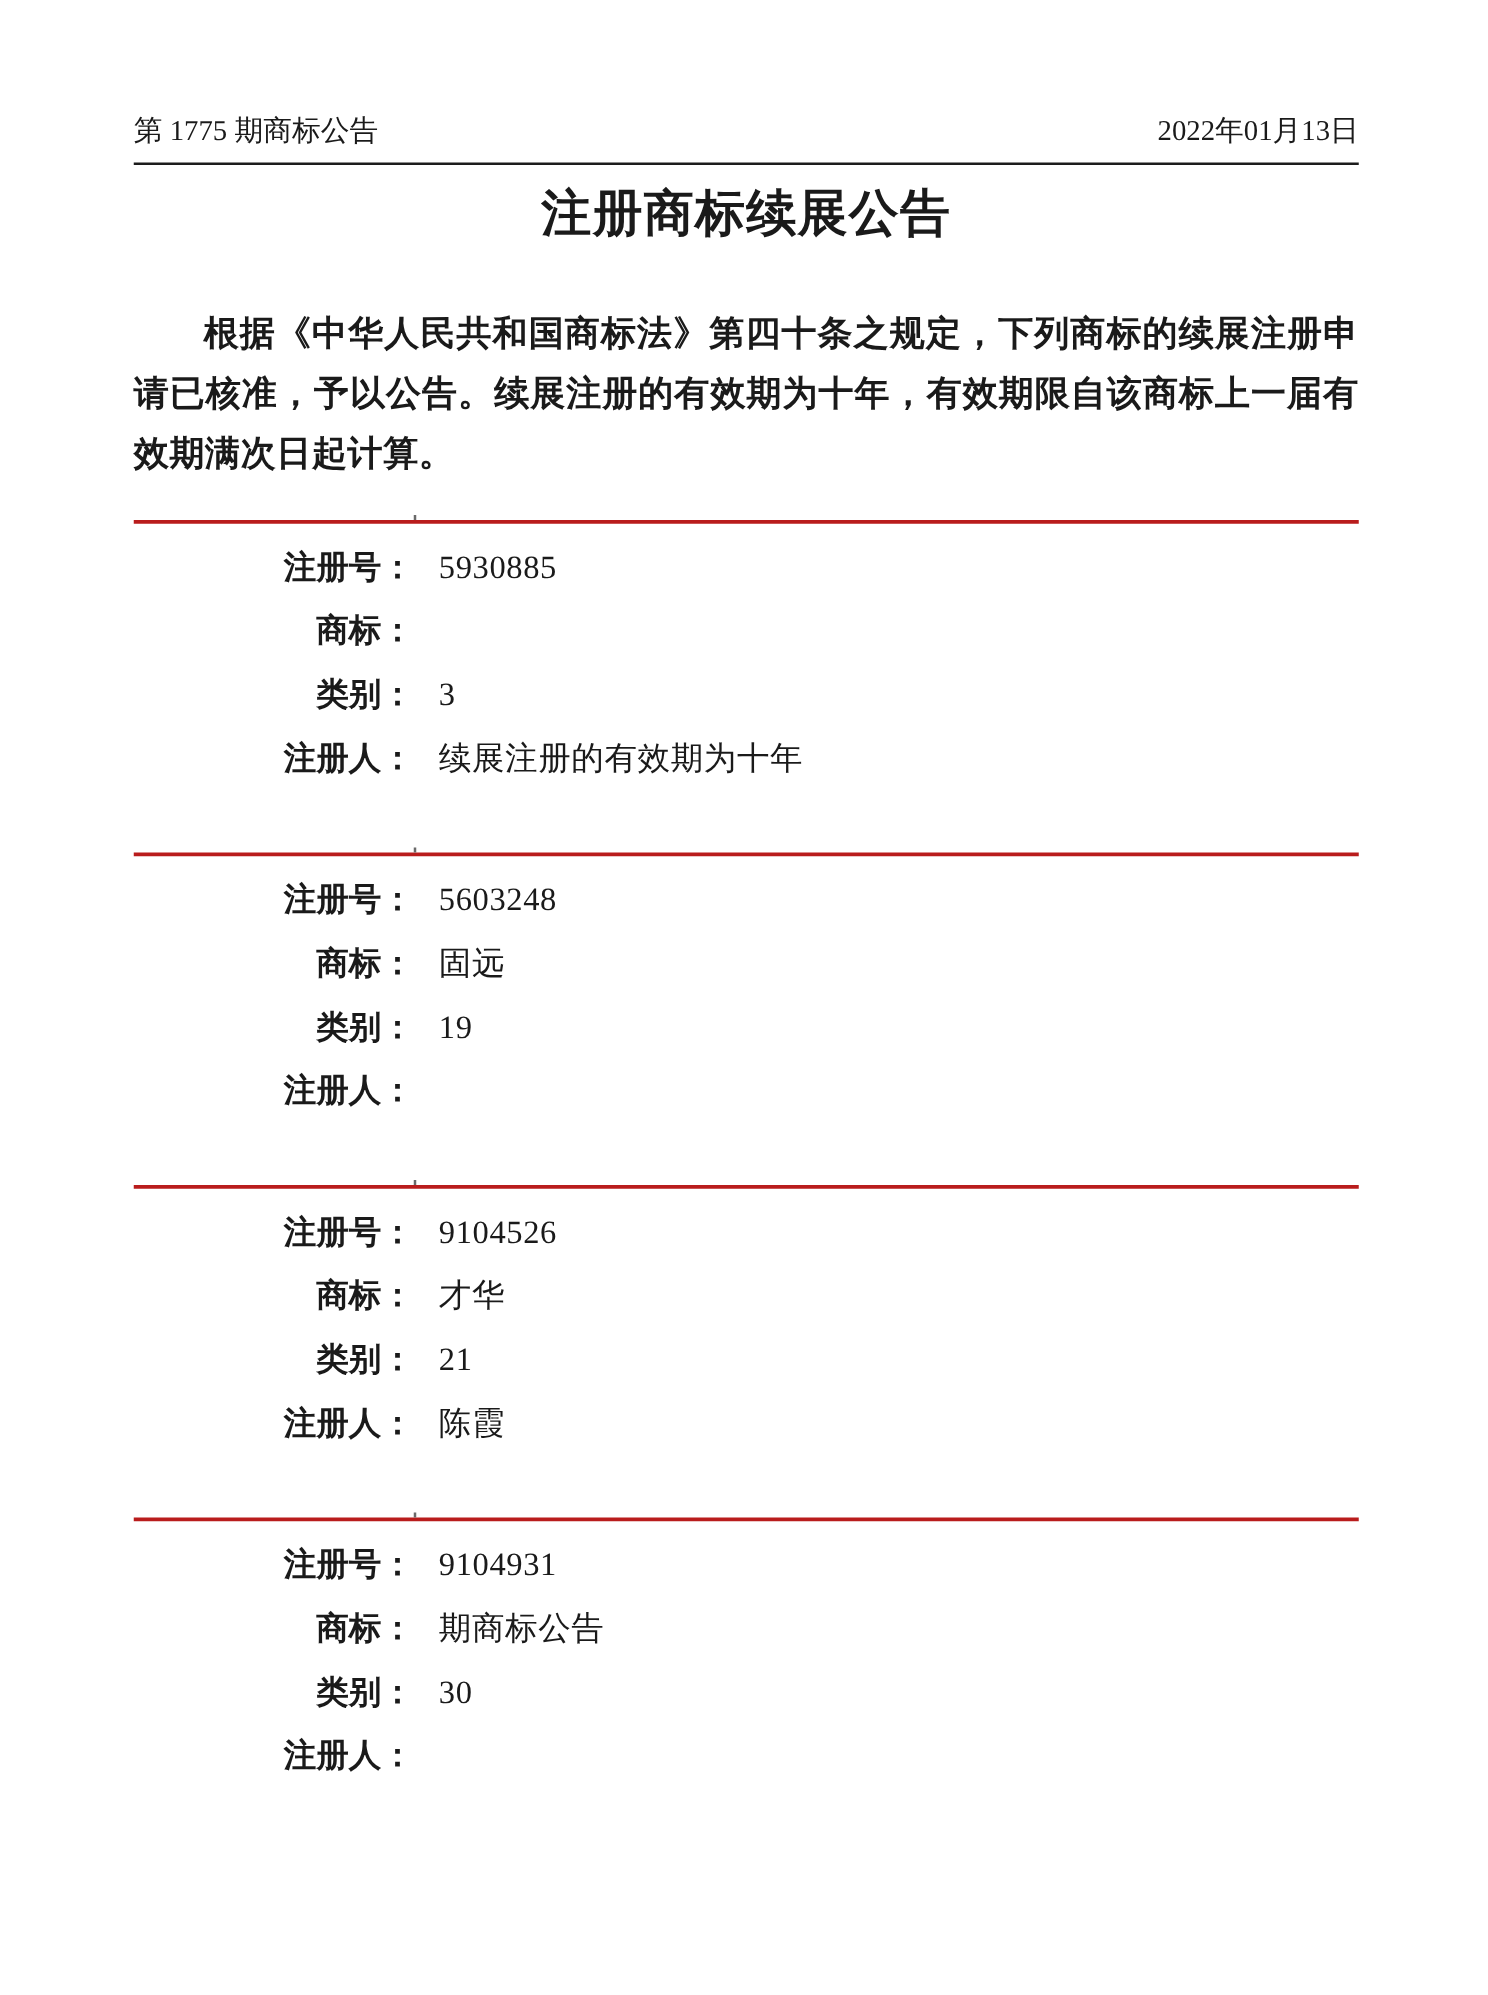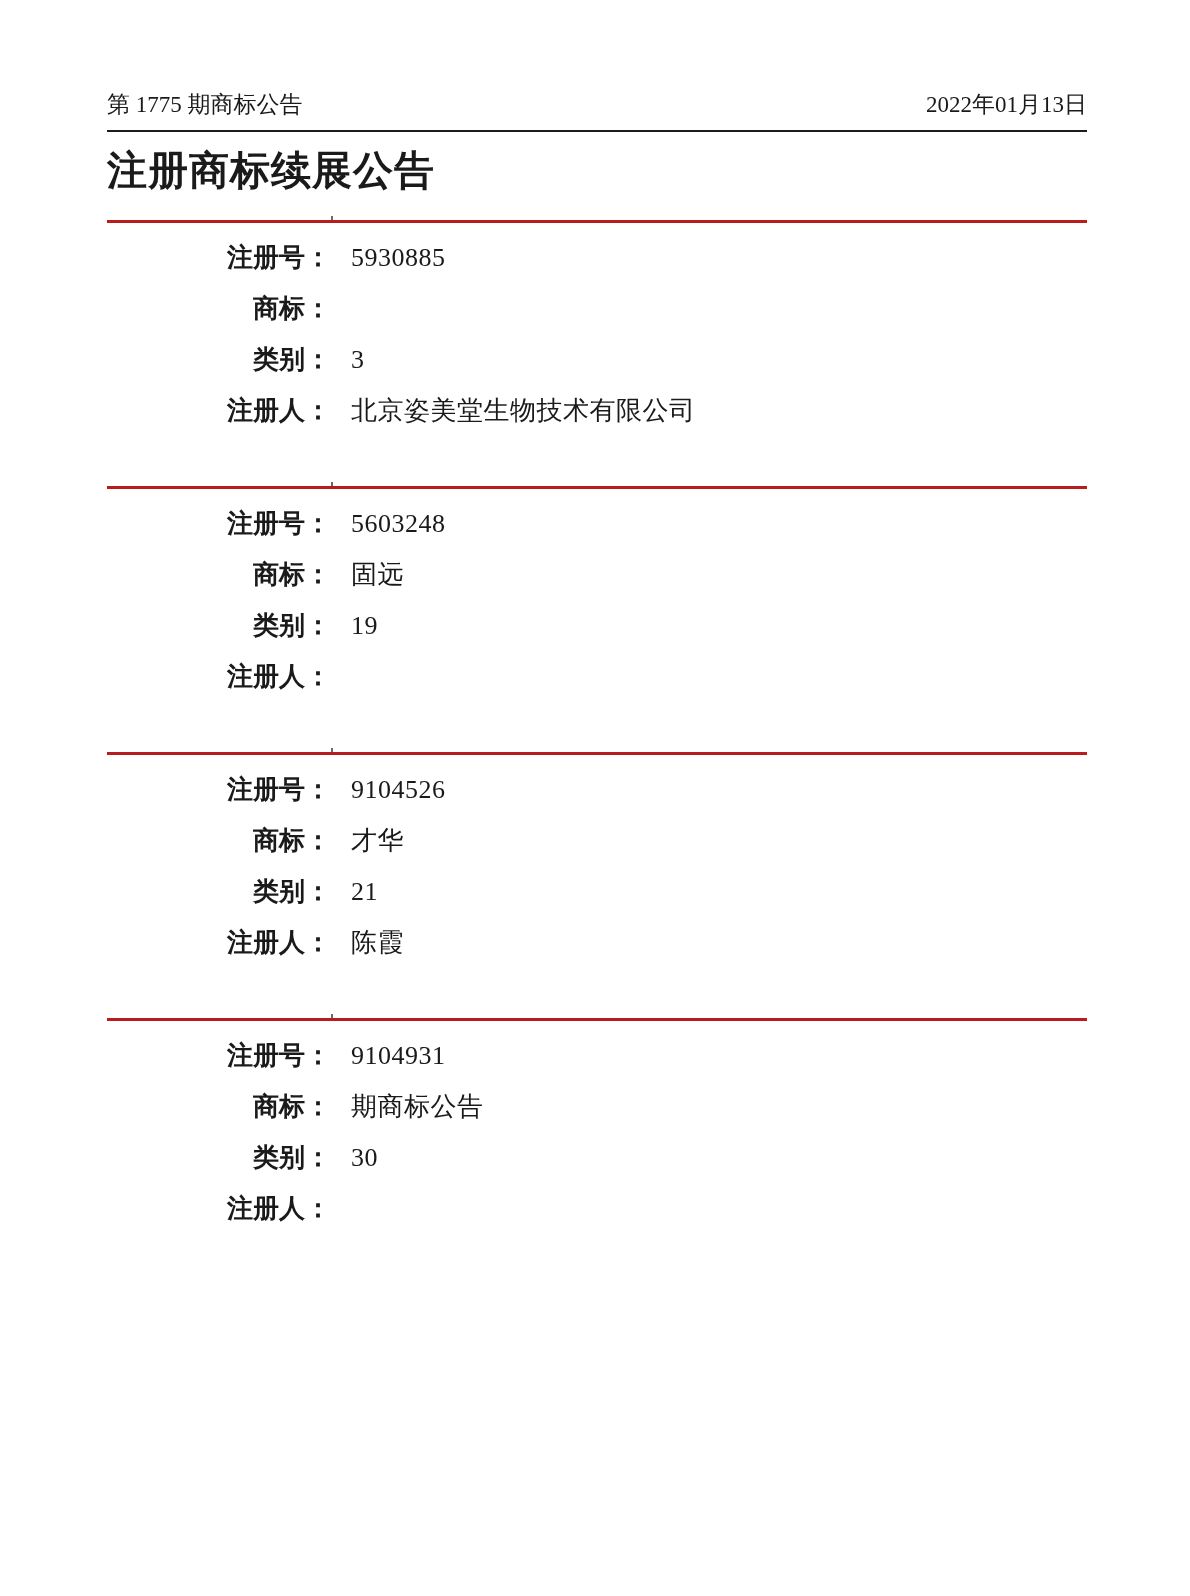--- a/index.html
+++ b/index.html
@@ -21,21 +21,21 @@
   .doc-header {
     display: flex;
     justify-content: space-between;
     align-items: flex-start;
     font-size: 23px;
     line-height: 26px;
     padding-bottom: 12px;
     border-bottom: 2px solid #1c1c1c;
   }
   .doc-title {
-    text-align: left;
+    text-align: center;
     font-size: 40px;
     font-weight: bold;
     letter-spacing: 1px;
     margin-top: 15px;
     line-height: 48px;
   }
   .intro {
     margin-top: 49px;
     font-size: 28px;
     line-height: 48px;
@@ -87,38 +87,39 @@
 
 <div class="page">
 
   <div class="doc-header">
     <span>第 1775 期商标公告</span>
     <span>2022年01月13日</span>
   </div>
 
   <div class="doc-title">注册商标续展公告</div>
 
+  <p class="intro">根据《中华人民共和国商标法》第四十条之规定，下列商标的续展注册申请已核准，予以公告。续展注册的有效期为十年，有效期限自该商标上一届有效期满次日起计算。</p>
 
   <div class="records">
 
     <div class="record">
       <div class="field-row">
         <span class="field-label">注册号：</span>
         <span class="field-value">5930885</span>
       </div>
       <div class="field-row">
         <span class="field-label">商标：</span>
       </div>
       <div class="field-row">
         <span class="field-label">类别：</span>
         <span class="field-value">3</span>
       </div>
       <div class="field-row">
         <span class="field-label">注册人：</span>
-        <span class="field-value">北京姿美堂生物技术有限公司</span>
+        <span class="field-value">续展注册的有效期为十年</span>
       </div>
     </div>
 
     <div class="record">
       <div class="field-row">
         <span class="field-label">注册号：</span>
         <span class="field-value">5603248</span>
       </div>
       <div class="field-row">
         <span class="field-label">商标：</span>

